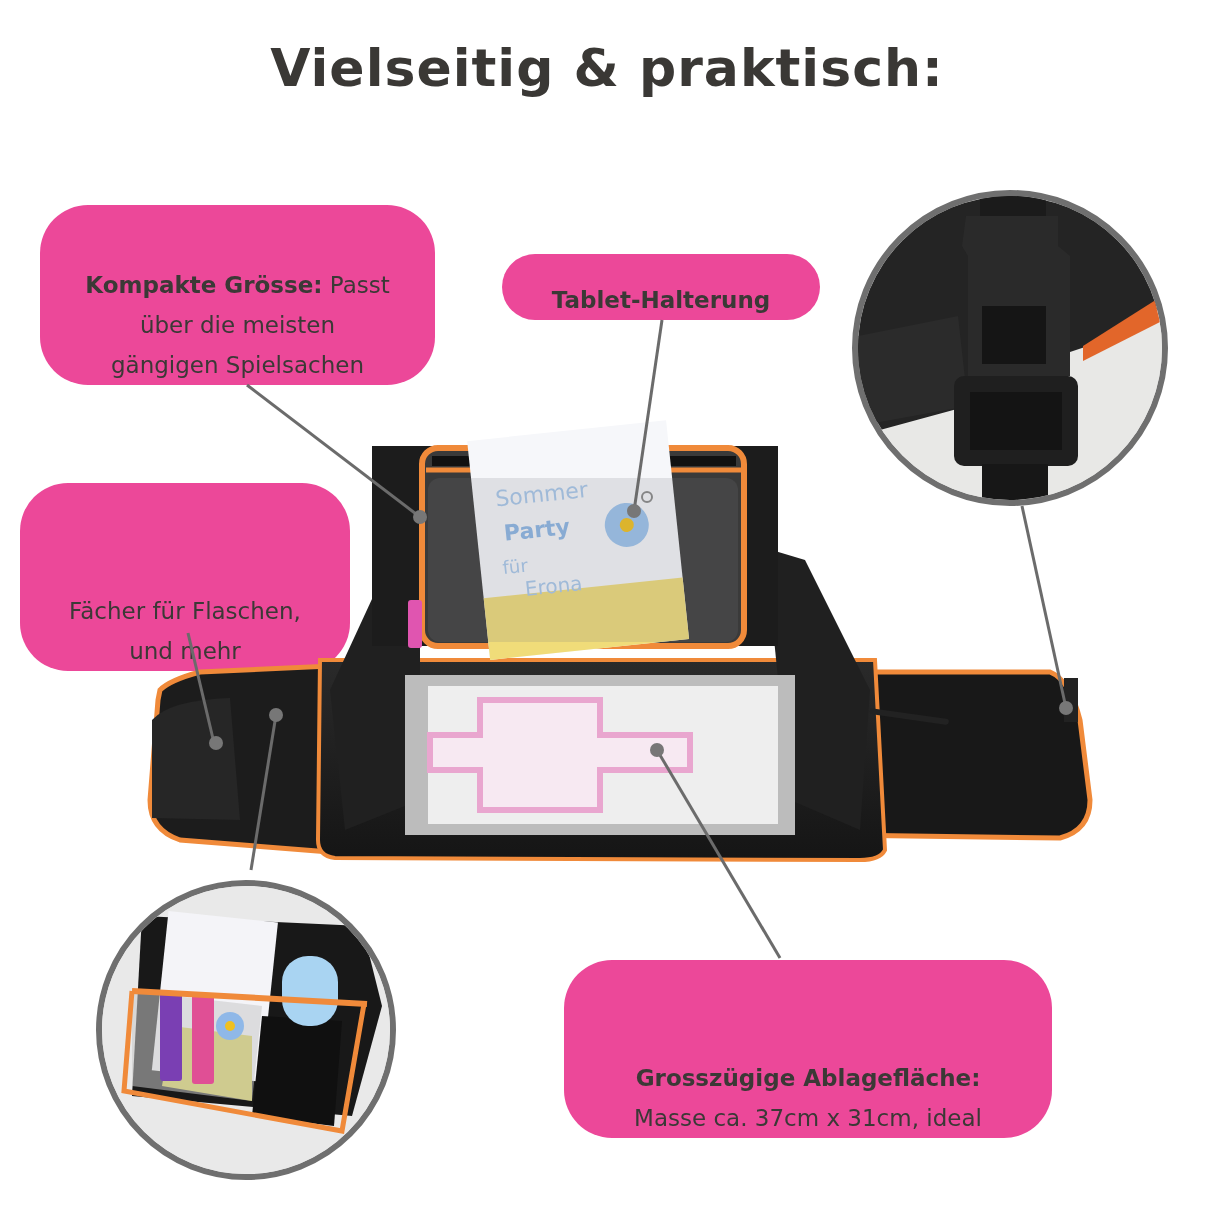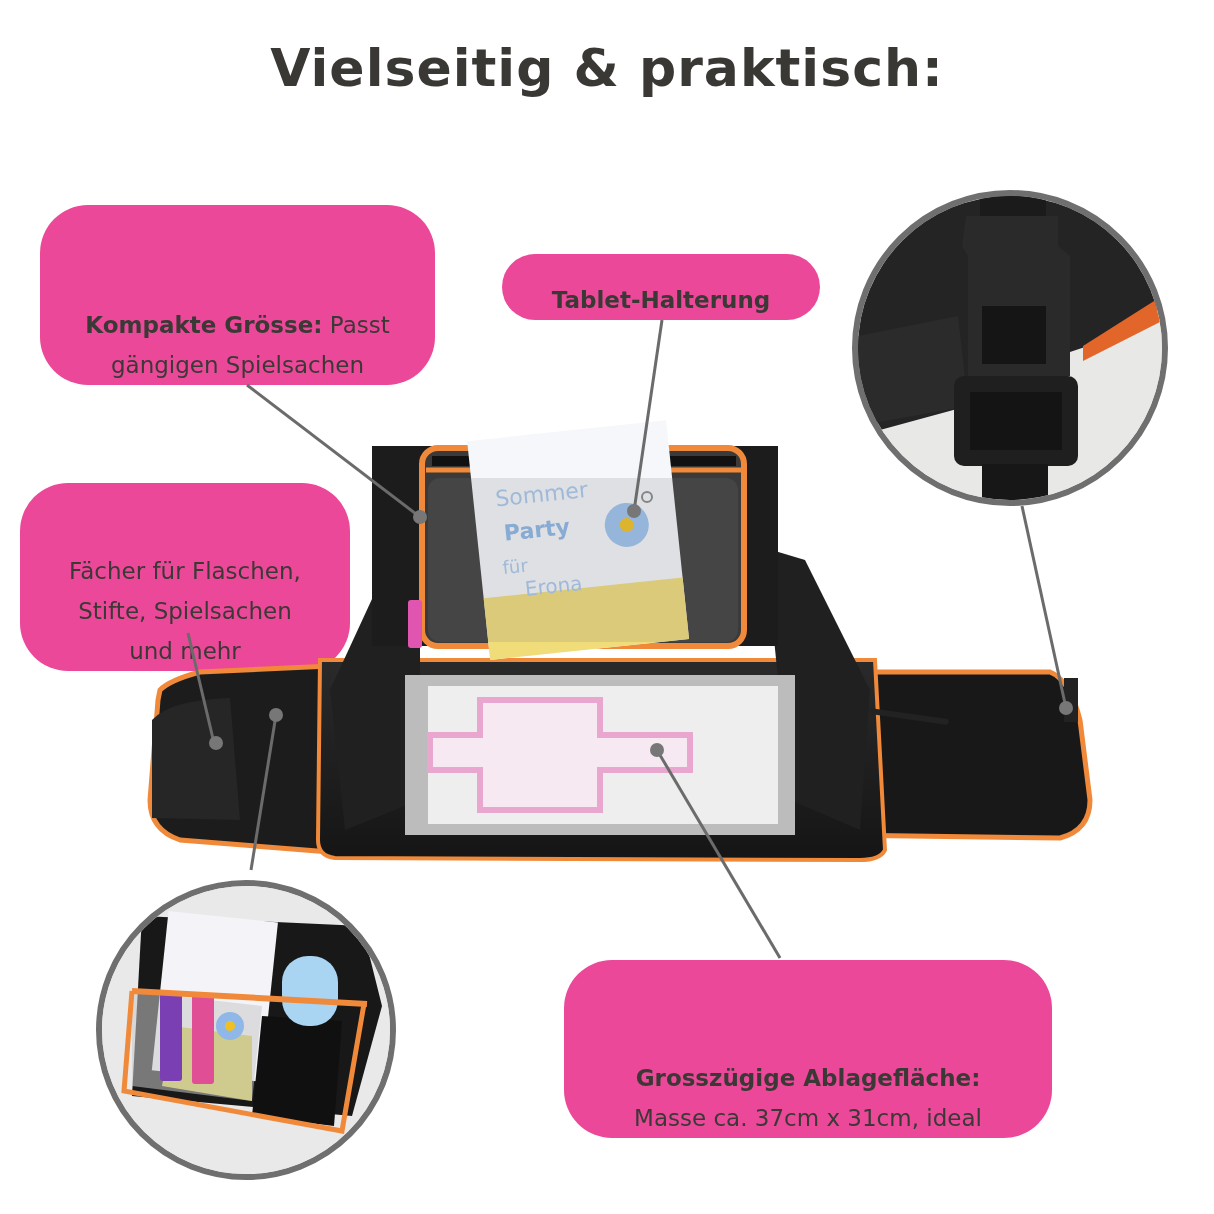--- a/index.html
+++ b/index.html
@@ -10,30 +10,30 @@
   .circle{position:absolute;border-radius:50%;border:6px solid #6f6f6f;overflow:hidden;background:#eaeaea;box-sizing:border-box;}
   svg.overlay{position:absolute;left:0;top:0;}
 </style>
 </head>
 <body>
 
 <div class="title">Vielseitig &amp; praktisch:</div>
 
 <div class="bubble" style="left:40px;top:205px;width:395px;height:180px;">
   <div><b>Kompakte Grösse:</b><span> Passt</span></div>
+  <div>über die meisten</div>
   <div>gängigen Spielsachen</div>
 </div>
 
 <div class="bubble" style="left:502px;top:254px;width:318px;height:66px;">
   <b>Tablet-Halterung</b>
 </div>
 
 <div class="bubble" style="left:20px;top:483px;width:330px;height:188px;">
   <div>Fächer für Flaschen,</div>
-  <div>Stifte, Spielsachen</div>
   <div>und mehr</div>
 </div>
 
 <div class="bubble" style="left:564px;top:960px;width:488px;height:178px;">
   <b>Grosszügige Ablagefläche:</b>
   <div>Masse ca. 37cm x 31cm, ideal</div>
 </div>
 
 <div class="circle" style="left:852px;top:190px;width:316px;height:316px;">
   <svg width="304" height="304" viewBox="0 0 304 304">

